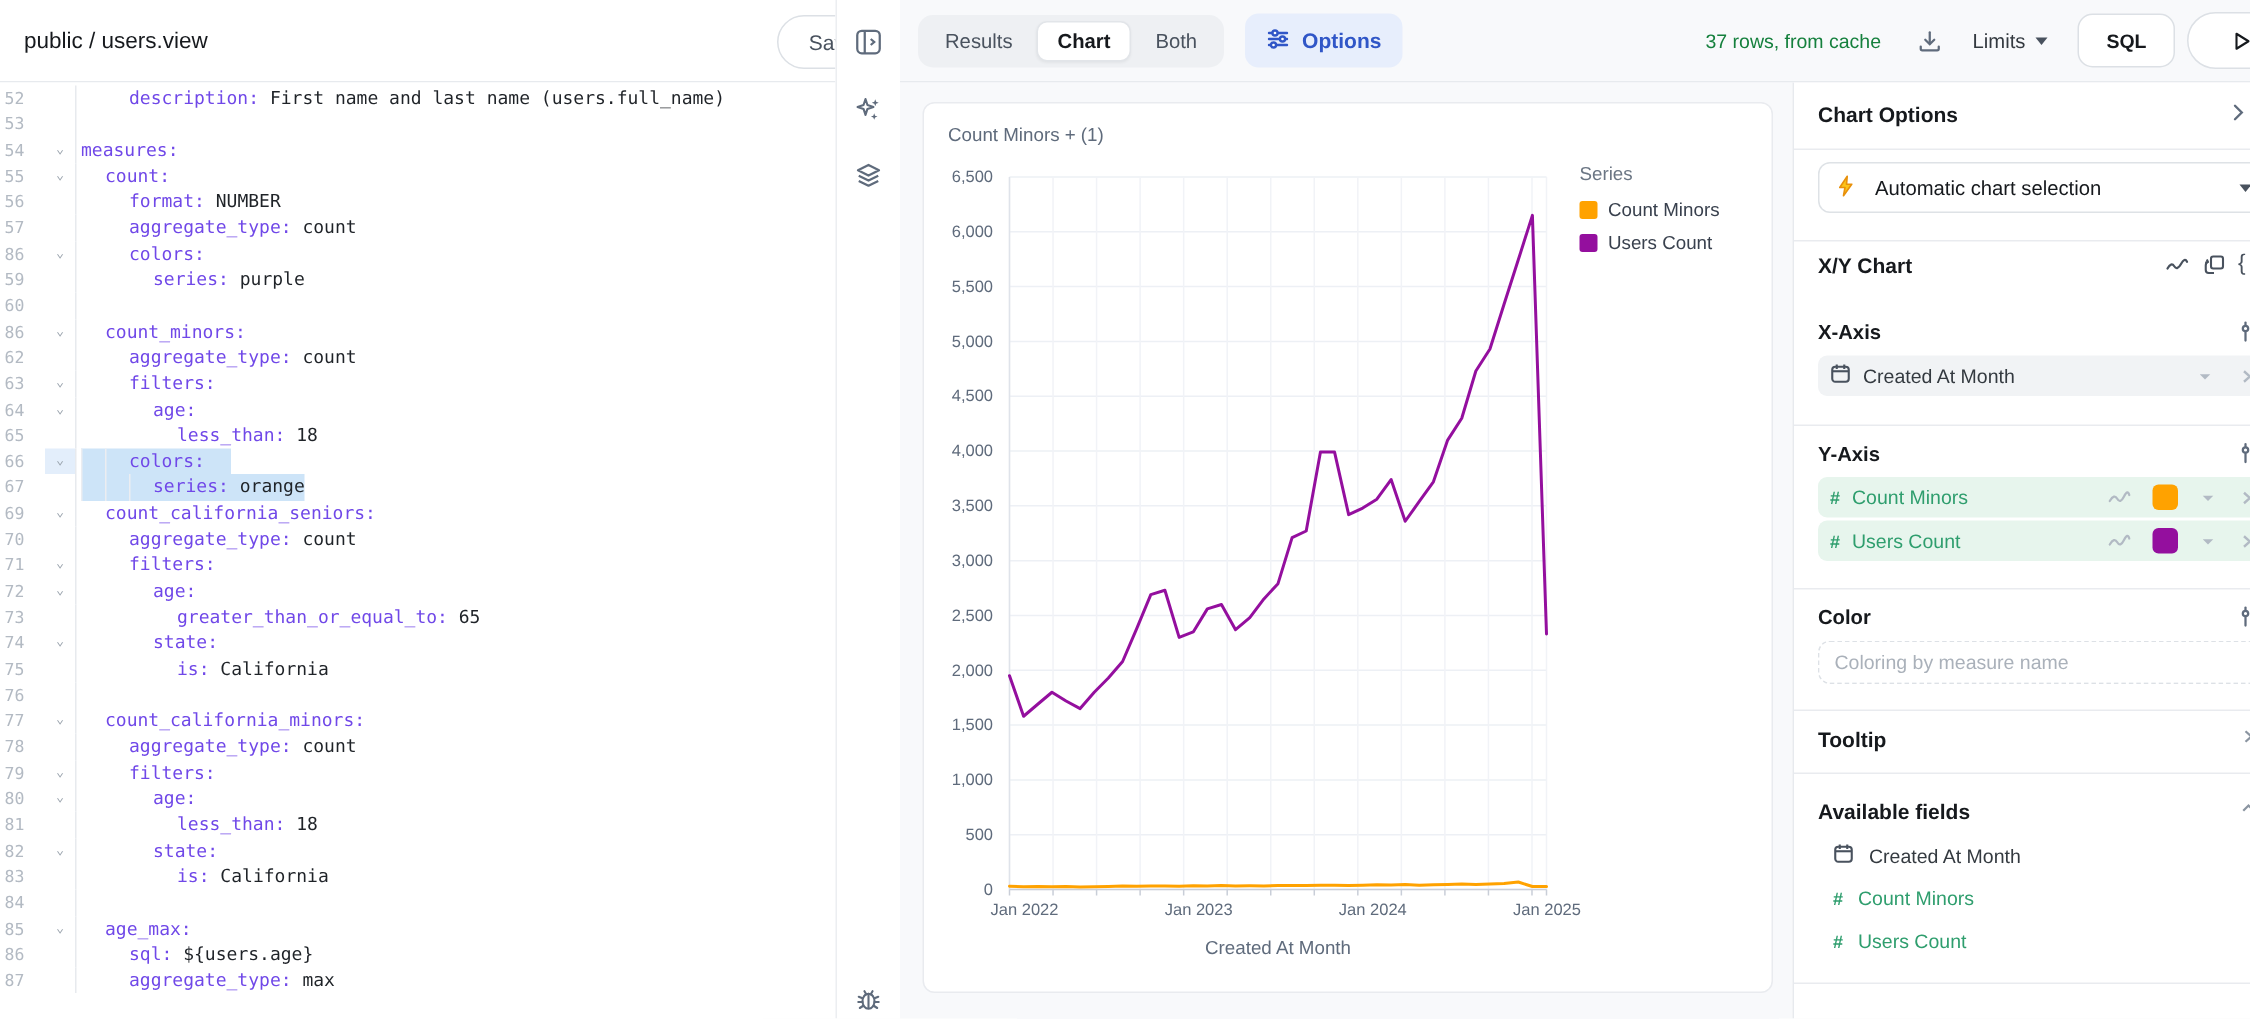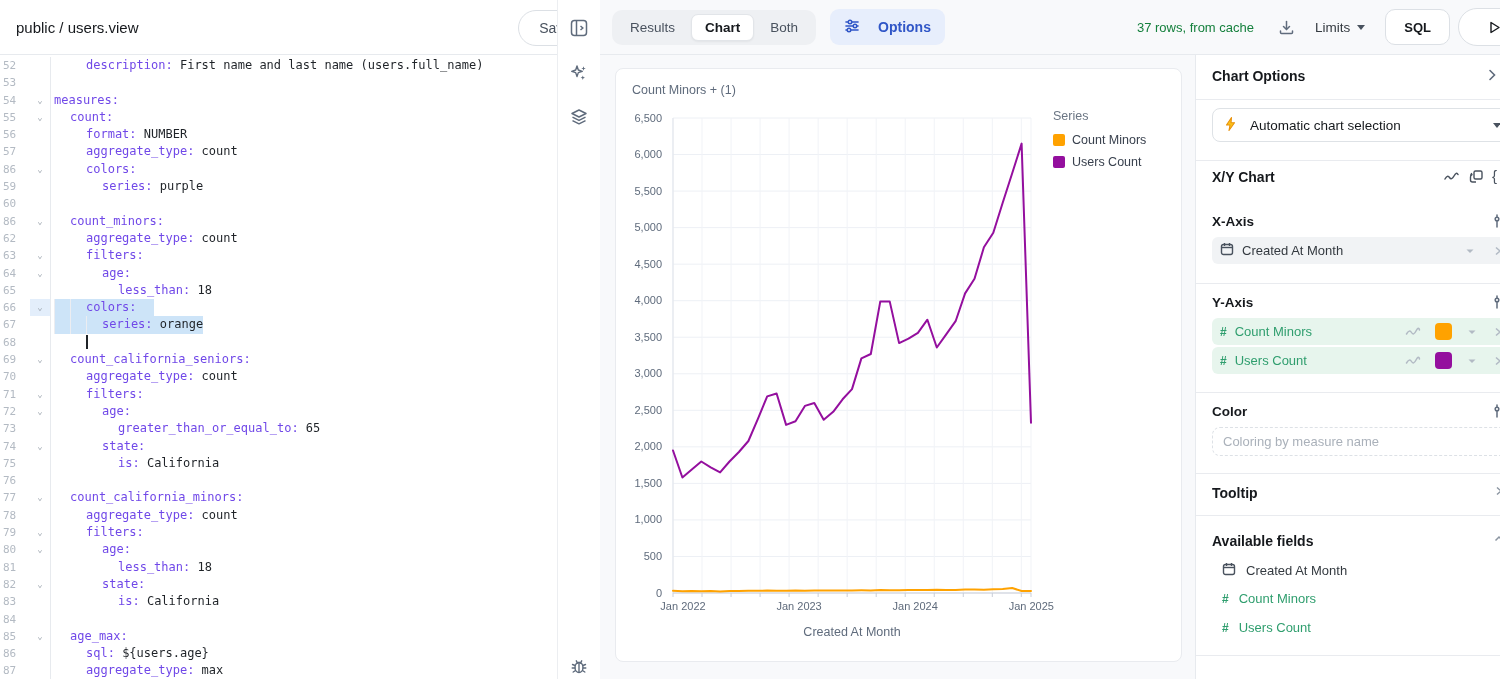--- a/index.html
+++ b/index.html
@@ -40,21 +40,21 @@
 
   
   #main { left:600px; top:0; width:900px; height:679px; background:#f8f9fb; }
   #toolbar { left:0; top:0; width:900px; height:55px; background:#f8f9fb;
     border-bottom:1px solid #e7eaee; display:flex; align-items:center; padding:0 12px; }
   #seg { background:#eef0f3; border-radius:10px; padding:4px; display:flex; gap:2px; }
   .seg-item { padding:6px 14px; font-size:13.5px; color:#49525e; border-radius:7px; }
   .seg-item.active { background:#fff; border:1px solid #e2e5e9; padding:5px 13px;
     font-weight:700; color:#16191d; box-shadow:0 1px 2px rgba(0,0,0,.05); }
   #options-btn { margin-left:14px; background:#e7eefc; border-radius:9px; height:36px;
-    padding:0 14px; display:flex; align-items:center; gap:18px; color:#3056c7;
+    padding:0 14px; display:flex; align-items:center; gap:8px; color:#3056c7;
     font-size:14px; font-weight:700; }
   #toolbar-right { margin-left:auto; display:flex; align-items:center; gap:0; }
   #rows-info { font-size:13px; color:#15803d; margin-right:24px;text-align:right; }
   #download-btn { color:#5f6b7c; margin-right:20px; display:flex; }
   #limits-btn { font-size:13.5px; color:#343a40; display:flex; align-items:center; gap:7px; margin-right:20px; }
   .chev-dn { width:0; height:0; border-left:4px solid transparent; border-right:4px solid transparent;
     border-top:5px solid #49525e; display:inline-block; }
   #sql-btn { height:36px; padding:0 18px; background:#fff; border:1px solid #dce0e5;
     border-radius:10px; font-size:13px; font-weight:700; color:#16191d; display:flex; align-items:center; }
   #run-btn { height:38px; width:72px; margin-left:8px; margin-right:-42px; background:#fff;
@@ -122,21 +122,20 @@
         <div class="ed-row"><span class="ln">86</span><span class="fold">⌄</span><span class="gutline"></span><span class="code"><span class=""><span class="guide"></span><span class="guide"></span><span class="k">colors:</span></span></span></div>
         <div class="ed-row"><span class="ln">59</span><span class="fold"></span><span class="gutline"></span><span class="code"><span class=""><span class="guide"></span><span class="guide"></span><span class="guide"></span><span class="k">series:</span><span class="v"> purple</span></span></span></div>
         <div class="ed-row"><span class="ln">60</span><span class="fold"></span><span class="gutline"></span><span class="code"><span class=""><span class="guide"></span><span class="guide"></span></span></span></div>
         <div class="ed-row"><span class="ln">86</span><span class="fold">⌄</span><span class="gutline"></span><span class="code"><span class=""><span class="guide"></span><span class="k">count_minors:</span></span></span></div>
         <div class="ed-row"><span class="ln">62</span><span class="fold"></span><span class="gutline"></span><span class="code"><span class=""><span class="guide"></span><span class="guide"></span><span class="k">aggregate_type:</span><span class="v"> count</span></span></span></div>
         <div class="ed-row"><span class="ln">63</span><span class="fold">⌄</span><span class="gutline"></span><span class="code"><span class=""><span class="guide"></span><span class="guide"></span><span class="k">filters:</span></span></span></div>
         <div class="ed-row"><span class="ln">64</span><span class="fold">⌄</span><span class="gutline"></span><span class="code"><span class=""><span class="guide"></span><span class="guide"></span><span class="guide"></span><span class="k">age:</span></span></span></div>
         <div class="ed-row"><span class="ln">65</span><span class="fold"></span><span class="gutline"></span><span class="code"><span class=""><span class="guide"></span><span class="guide"></span><span class="guide"></span><span class="guide"></span><span class="k">less_than:</span><span class="v"> 18</span></span></span></div>
         <div class="ed-row sel-full"><span class="ln">66</span><span class="fold">⌄</span><span class="gutline"></span><span class="code"><span class="selwrap selpad"><span class="guide"></span><span class="guide"></span><span class="k">colors:</span></span></span></div>
         <div class="ed-row"><span class="ln">67</span><span class="fold"></span><span class="gutline"></span><span class="code"><span class="selwrap"><span class="guide"></span><span class="guide"></span><span class="guide"></span><span class="k">series:</span><span class="v"> orange</span></span></span></div>
-        <div class="ed-row"><span class="ln">68</span><span class="fold"></span><span class="gutline"></span><span class="code"><span class=""><span class="guide"></span><span class="guide"></span><span class="cursorbar"></span></span></span></div>
         <div class="ed-row"><span class="ln">69</span><span class="fold">⌄</span><span class="gutline"></span><span class="code"><span class=""><span class="guide"></span><span class="k">count_california_seniors:</span></span></span></div>
         <div class="ed-row"><span class="ln">70</span><span class="fold"></span><span class="gutline"></span><span class="code"><span class=""><span class="guide"></span><span class="guide"></span><span class="k">aggregate_type:</span><span class="v"> count</span></span></span></div>
         <div class="ed-row"><span class="ln">71</span><span class="fold">⌄</span><span class="gutline"></span><span class="code"><span class=""><span class="guide"></span><span class="guide"></span><span class="k">filters:</span></span></span></div>
         <div class="ed-row"><span class="ln">72</span><span class="fold">⌄</span><span class="gutline"></span><span class="code"><span class=""><span class="guide"></span><span class="guide"></span><span class="guide"></span><span class="k">age:</span></span></span></div>
         <div class="ed-row"><span class="ln">73</span><span class="fold"></span><span class="gutline"></span><span class="code"><span class=""><span class="guide"></span><span class="guide"></span><span class="guide"></span><span class="guide"></span><span class="k">greater_than_or_equal_to:</span><span class="v"> 65</span></span></span></div>
         <div class="ed-row"><span class="ln">74</span><span class="fold">⌄</span><span class="gutline"></span><span class="code"><span class=""><span class="guide"></span><span class="guide"></span><span class="guide"></span><span class="k">state:</span></span></span></div>
         <div class="ed-row"><span class="ln">75</span><span class="fold"></span><span class="gutline"></span><span class="code"><span class=""><span class="guide"></span><span class="guide"></span><span class="guide"></span><span class="guide"></span><span class="k">is:</span><span class="v"> California</span></span></span></div>
         <div class="ed-row"><span class="ln">76</span><span class="fold"></span><span class="gutline"></span><span class="code"><span class=""><span class="guide"></span><span class="guide"></span></span></span></div>
         <div class="ed-row"><span class="ln">77</span><span class="fold">⌄</span><span class="gutline"></span><span class="code"><span class=""><span class="guide"></span><span class="k">count_california_minors:</span></span></span></div>
         <div class="ed-row"><span class="ln">78</span><span class="fold"></span><span class="gutline"></span><span class="code"><span class=""><span class="guide"></span><span class="guide"></span><span class="k">aggregate_type:</span><span class="v"> count</span></span></span></div>

